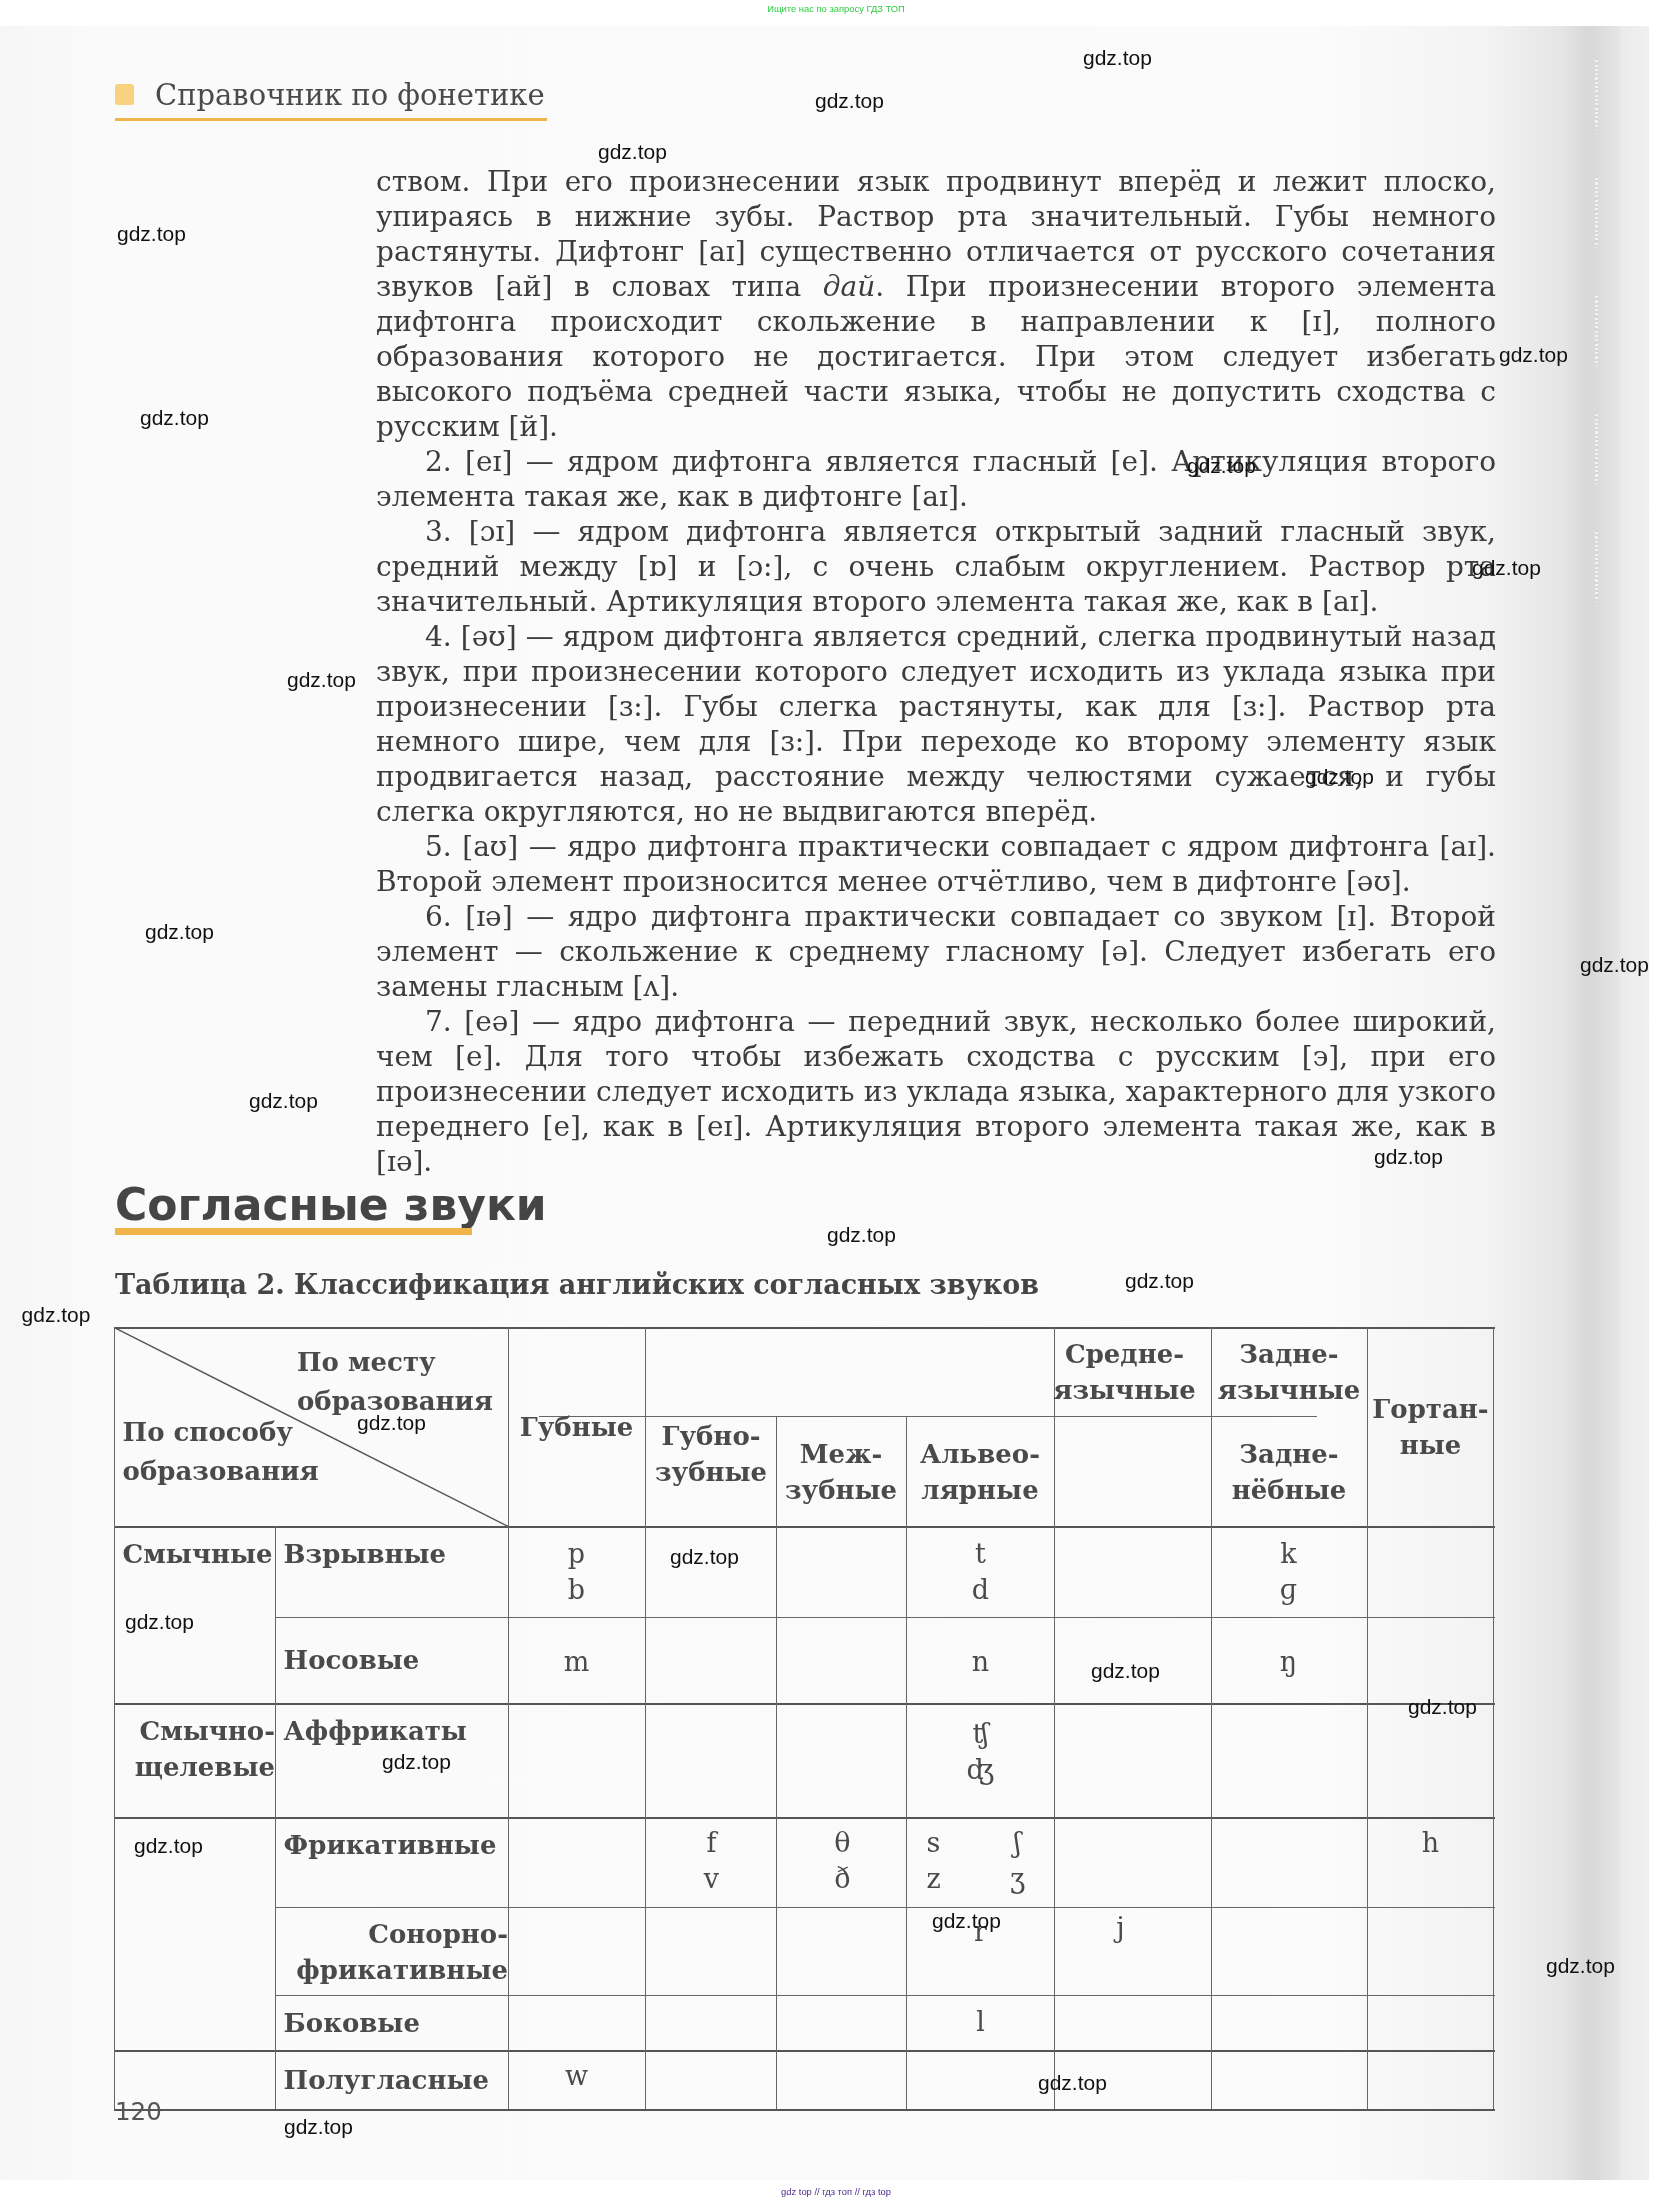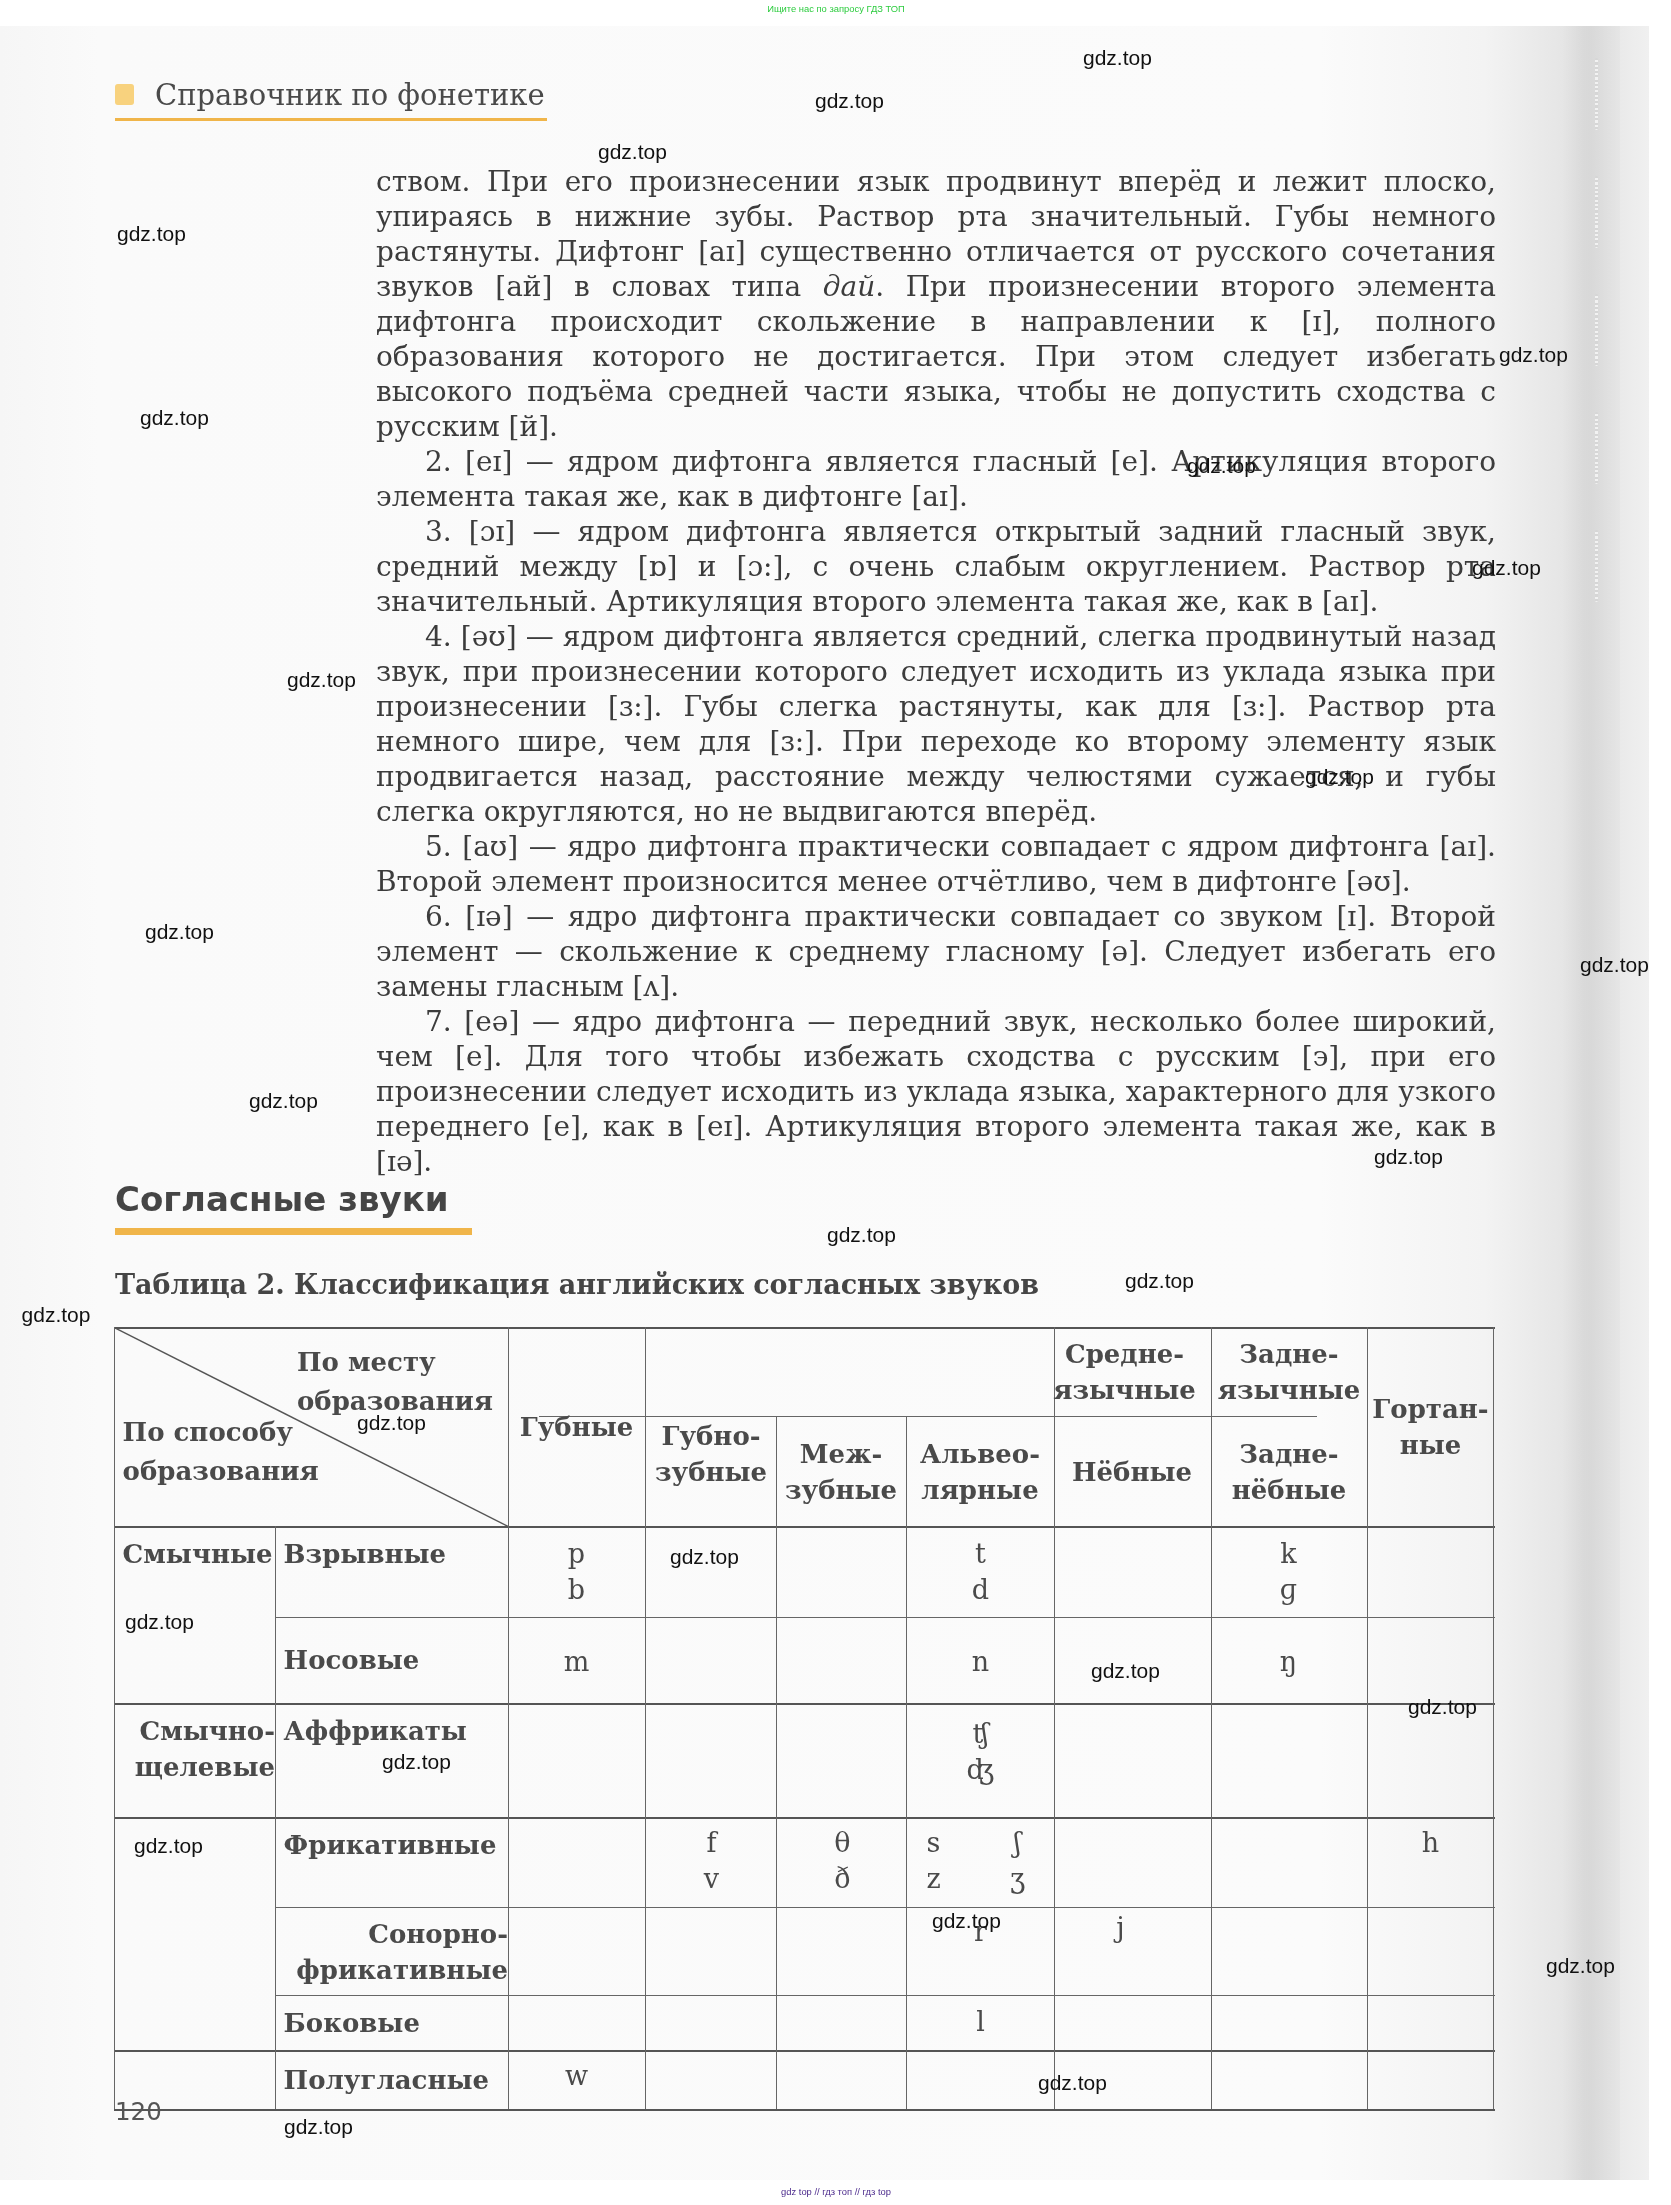--- a/index.html
+++ b/index.html
@@ -46,21 +46,21 @@
     position: absolute; left: 376px; top: 164px; width: 1120px;
     font-size: 28px; line-height: 35px; color: #3c3c3c;
     text-align: justify;
   }
   .body-text p { margin: 0; }
   .body-text p.item { text-indent: 49px; }
   .body-text em { font-style: italic; }
   .section-title {
     position: absolute; left: 115px; top: 1179px;
     font-family: "DejaVu Sans", "Liberation Sans", sans-serif;
-    font-weight: bold; font-size: 34px; color: #454545;
+    font-weight: bold; font-size: 44px; color: #454545;
   }
   .section-underline {
     position: absolute; left: 115px; top: 1228px; width: 357px; height: 6.5px;
     background: #f0b54a;
   }
   .table-caption {
     position: absolute; left: 115px; top: 1269px;
     font-size: 27px; font-weight: bold; color: #454545; white-space: nowrap;
   }
   
@@ -150,21 +150,20 @@
     <line x1="2" y1="2" x2="547" y2="277" stroke="#555" stroke-width="2"></line>
   </svg>
   <div class="diag-label" style="left:183px;top:16px;width:209px">По месту образования</div>
   <div class="diag-label" style="left:8.6px;top:86px;width:187px">По способу образования</div>
 
   <div class="cell" style="left:394px;top:0;width:137px;height:199px">Губные</div>
   <div class="cell" style="left:531px;top:71px;width:132px;height:111px">Губно-зубные</div>
   <div class="cell" style="left:662px;top:89px;width:130px;height:111px">Меж-зубные</div>
   <div class="cell" style="left:792px;top:89px;width:148px;height:111px">Альвео-лярные</div>
   <div class="cell" style="left:940px;top:0;width:141px;height:89px">Средне-язычные</div>
-  <div class="cell" style="left:940px;top:89px;width:156px;height:111px">Нёбные</div>
   <div class="cell" style="left:1097px;top:0;width:156px;height:89px">Задне-язычные</div>
   <div class="cell" style="left:1097px;top:89px;width:156px;height:111px">Задне-нёбные</div>
   <div class="cell" style="left:1253px;top:0;width:127px;height:199px">Гортан-ные</div>
 
   <div class="cell left top" style="left:0;top:199px;width:161px;height:176px">Смычные</div>
   <div class="cell left top" style="left:0;top:376px;width:161px;height:114px">Смычно-щелевые</div>
 
   <div class="cell left top" style="left:161px;top:199px;width:233px;height:91px">Взрывные</div>
   <div class="cell left" style="left:161px;top:290px;width:233px;height:86px">Носовые</div>
   <div class="cell left top" style="left:161px;top:376px;width:233px;height:140px">Аффрикаты</div>

